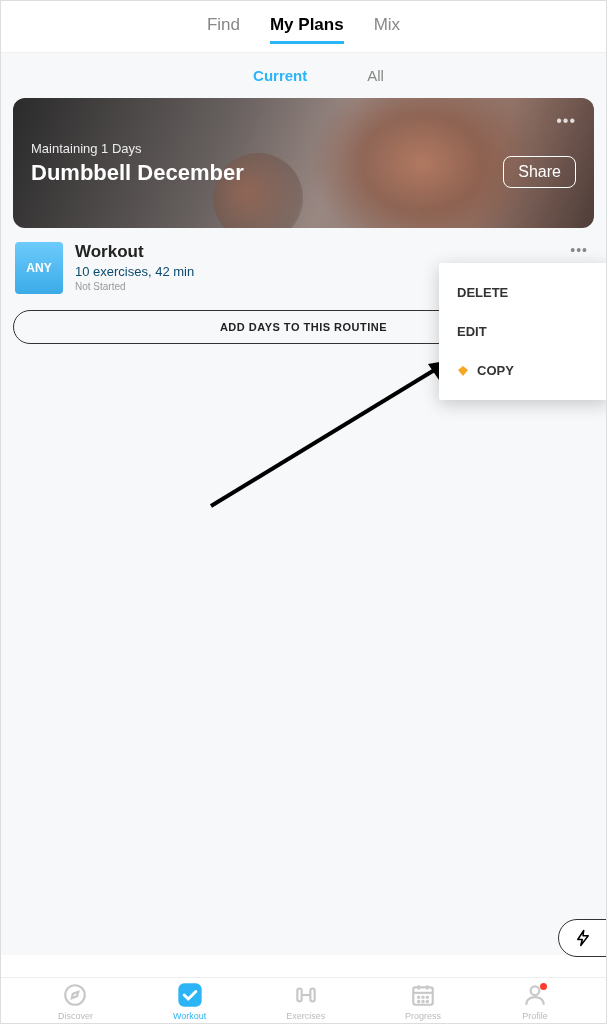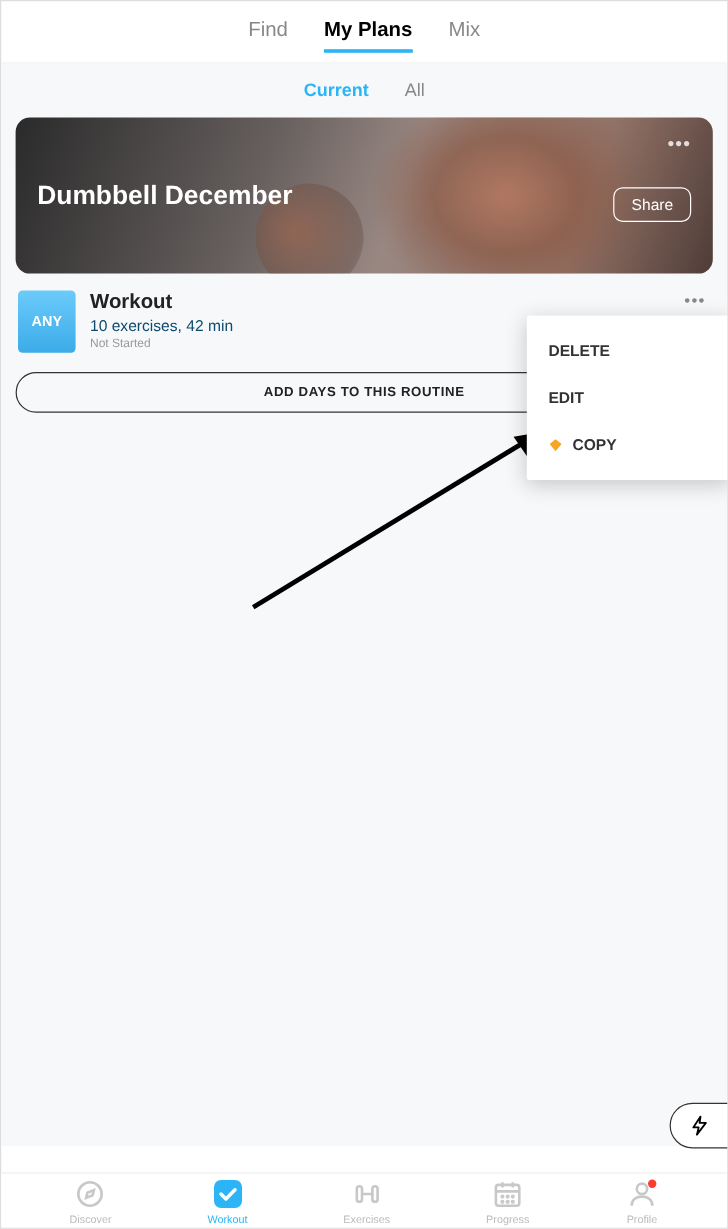--- a/index.html
+++ b/index.html
@@ -5,30 +5,30 @@
     * { margin: 0; padding: 0; box-sizing: border-box; font-family: -apple-system, BlinkMacSystemFont, 'Segoe UI', Arial, sans-serif; }
     body { width: 607px; height: 1024px; background: #fff; position: relative; overflow: hidden; border: 1px solid #ddd; }
     
     .top-tabs { display: flex; justify-content: center; gap: 30px; padding: 14px 0 8px; border-bottom: 1px solid #f0f0f0; }
     .top-tab { font-size: 17px; color: #888; cursor: pointer; padding-bottom: 6px; }
     .top-tab.active { color: #000; font-weight: 600; border-bottom: 3px solid #2CB5F6; }
     
     .content { background: #f7f8f9; min-height: calc(100% - 120px); }
     
     .sub-tabs { display: flex; justify-content: center; gap: 30px; padding: 14px 0; }
-    .sub-tab { font-size: 15px; color: #888; cursor: pointer; }
+    .sub-tab { font-size: 15px; color: #888; cursor: pointer; margin-left: 30px; }
     .sub-tab.active { color: #2CB5F6; font-weight: 600; }
     
     .hero-card { margin: 0 12px; height: 130px; border-radius: 12px; background: linear-gradient(110deg, rgba(20,20,20,0.9) 0%, rgba(40,30,28,0.7) 35%, rgba(90,60,50,0.6) 55%, rgba(120,80,65,0.8) 80%, rgba(60,40,35,0.9) 100%); position: relative; overflow: hidden; color: #fff; display: flex; flex-direction: column; justify-content: center; padding: 0 18px; }
     .hero-body-shape { position: absolute; top: -20px; right: 20px; width: 380px; height: 170px; background: radial-gradient(ellipse 150px 120px at 60% 50%, rgba(180,120,95,0.9) 0%, rgba(140,90,70,0.7) 40%, transparent 75%); filter: blur(2px); }
     .hero-arm { position: absolute; left: 200px; top: 55px; width: 90px; height: 90px; background: radial-gradient(circle at 40% 40%, rgba(150,100,80,0.8), rgba(80,55,45,0.3) 70%, transparent); border-radius: 50%; transform: rotate(-20deg); }
     .hero-maintain { font-size: 13px; font-weight: 400; opacity: 0.9; margin-bottom: 4px; z-index: 2; }
     .hero-title { font-size: 22px; font-weight: 700; z-index: 2; }
     .hero-more { position: absolute; top: 14px; right: 18px; color: #fff; opacity: 0.8; font-size: 16px; letter-spacing: 1px; z-index: 3; }
-    .share-btn { position: absolute; right: 18px; top: 58px; border: 1.5px solid #fff; color: #fff; background: transparent; border-radius: 8px; padding: 6px 14px; font-size: 13px; font-weight: 500; z-index: 3; }
+    .share-btn { position: absolute; right: 18px; top: 58px; border: 1.5px solid #fff; color: #fff; background: transparent; border-radius: 8px; padding: 6px 14px; font-size: 16px; font-weight: 500; z-index: 3; }
     
     .workout-row { display: flex; align-items: flex-start; padding: 14px 14px 10px; position: relative; }
     .any-box { width: 48px; height: 52px; background: linear-gradient(180deg, #6CCBFB 0%, #3BABE8 100%); color: #fff; font-size: 12px; font-weight: 700; display: flex; align-items: center; justify-content: center; border-radius: 4px; margin-right: 12px; }
     .workout-info { flex: 1; }
     .workout-title { font-size: 17px; font-weight: 700; color: #222; }
     .workout-meta { font-size: 13px; color: #0c4a6e; margin-top: 2px; }
     .workout-status { font-size: 10px; color: #9a9a9a; margin-top: 2px; }
     .row-more { position: absolute; top: 14px; right: 18px; color: #888; letter-spacing: 1px; font-size: 14px; }
     
     .add-days-btn { margin: 6px 12px 0; width: calc(100% - 24px); border: 1.5px solid #333; background: transparent; border-radius: 20px; padding: 10px 0; font-size: 11px; font-weight: 700; letter-spacing: 0.5px; color: #222; }
@@ -62,20 +62,21 @@
 <div class="content">
   <div class="sub-tabs">
     <div class="sub-tab active">Current</div>
     <div class="sub-tab">All</div>
   </div>
 
   <div class="hero-card">
     <div class="hero-body-shape"></div>
     <div class="hero-arm"></div>
     <div class="hero-more">•••</div>
+    <div class="hero-maintain">Maintaining  1 Days</div>
     <div class="hero-title">Dumbbell December</div>
     <button class="share-btn">Share</button>
   </div>
 
   <div class="workout-row">
     <div class="any-box">ANY</div>
     <div class="workout-info">
       <div class="workout-title">Workout</div>
       <div class="workout-meta">10 exercises, 42 min</div>
       <div class="workout-status">Not Started</div>

